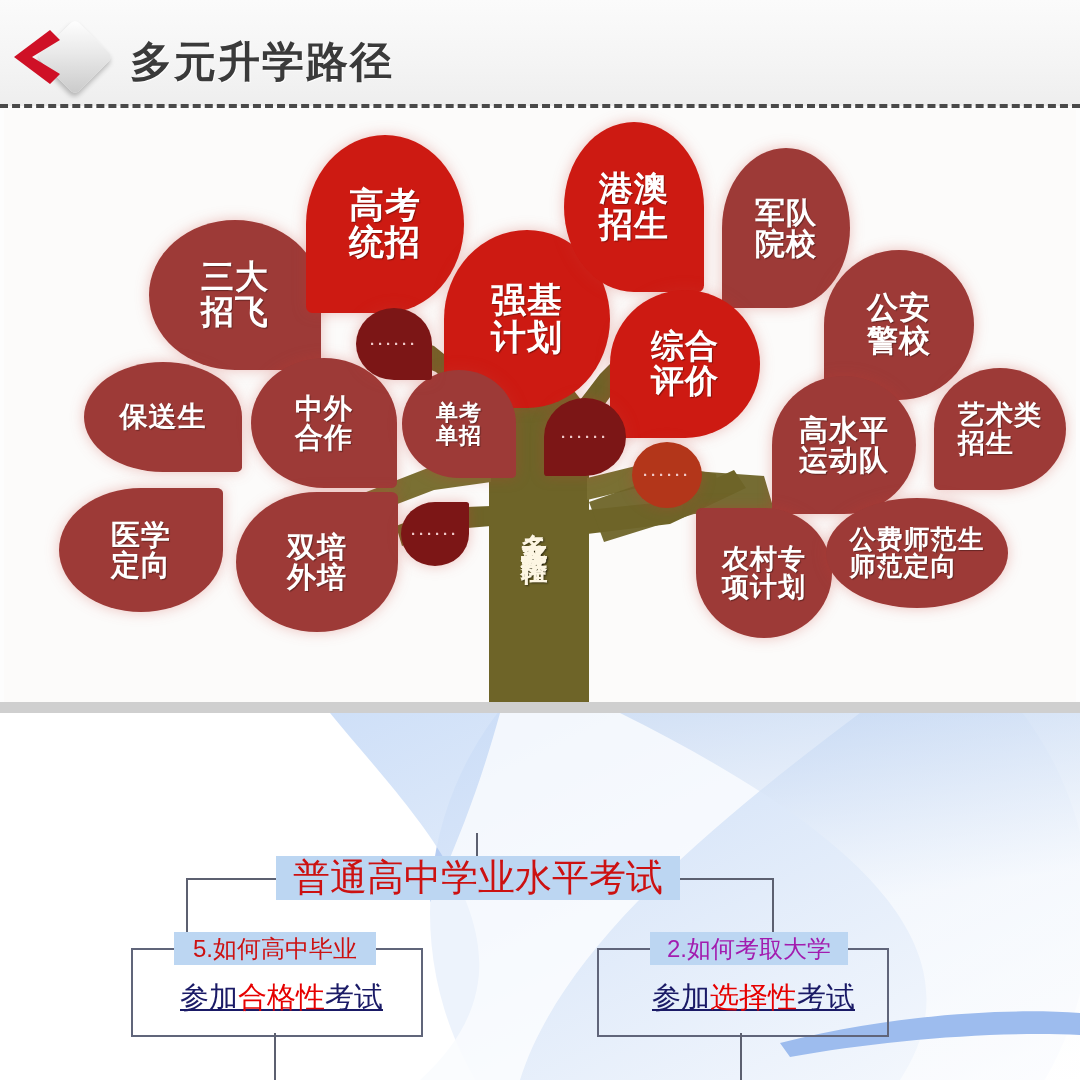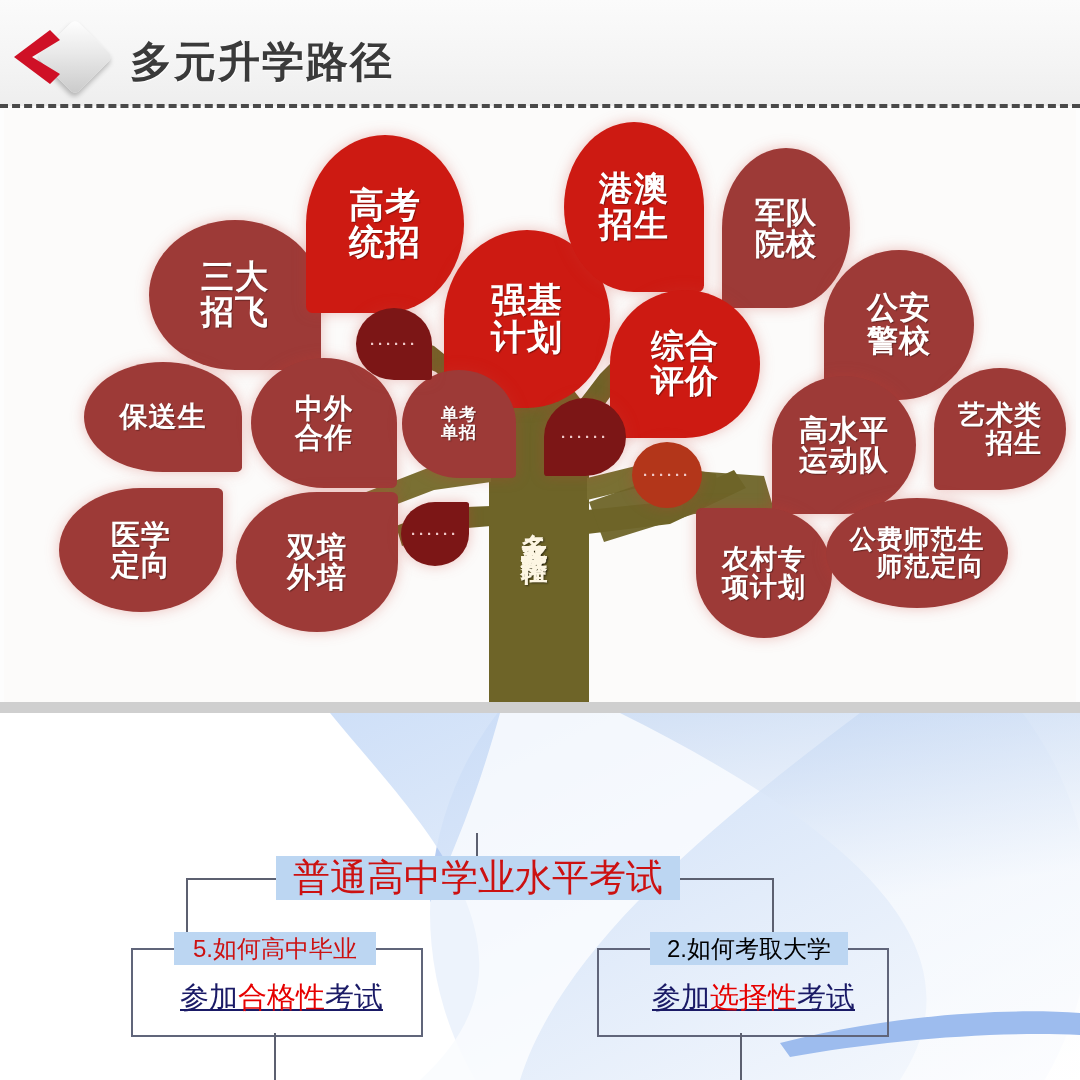--- a/index.html
+++ b/index.html
@@ -47,21 +47,21 @@
   #tree-canvas{
     position:absolute;left:4px;top:110px;width:1072px;height:592px;
     background:#fcfbfa;
     overflow:hidden;
   }
   #tree-svg{position:absolute;left:0;top:0;}
 
   .leaf{
     position:absolute;
     display:flex;align-items:center;justify-content:center;
-    text-align:right;
+    text-align:left;
     color:#fff;font-weight:bold;
     line-height:1.05;
     filter:drop-shadow(0 0 7px rgba(200,60,50,.30));
     white-space:pre-line;
     letter-spacing:1px;
     text-shadow:1px 1px 1px rgba(0,0,0,.35);
   }
   .leaf span{position:relative;z-index:2;}
   .leaf.dark{background:#9d3a37;}
   .leaf.bright{background:#cd1a12;}
@@ -117,21 +117,21 @@
   #root-node{
     left:276px;top:143px;width:404px;height:44px;
     font-size:37px;color:#cc1111;font-weight:normal;
   }
   #node1-title{
     left:174px;top:219px;width:202px;height:33px;
     font-size:24px;color:#cc1111;
   }
   #node2-title{
     left:650px;top:219px;width:198px;height:33px;
-    font-size:24px;color:#000000;
+    font-size:24px;color:#a21caf;
   }
 
   .node-box{
     position:absolute;border:2px solid #60657a;
     z-index:2;background:transparent;
   }
   #node1-box{left:131px;top:235px;width:288px;height:85px;}
   #node2-box{left:597px;top:235px;width:288px;height:85px;}
 
   .node-text{
@@ -221,21 +221,21 @@
 
     <div class="leaf dark tip-br" style="left:80px;top:252px;width:158px;height:110px;font-size:28px;">
       <span>保送生</span>
     </div>
 
     <div class="leaf dark tip-br" style="left:247px;top:248px;width:146px;height:130px;font-size:28px;">
       <span>中外
 合作</span>
     </div>
 
-    <div class="leaf dark tip-br" style="left:398px;top:260px;width:114px;height:108px;font-size:17px;">
+    <div class="leaf dark tip-br" style="left:398px;top:260px;width:114px;height:108px;font-size:22px;">
       <span>单考
 单招</span>
     </div>
 
     <div class="leaf dark tip-bl" style="left:768px;top:266px;width:144px;height:138px;font-size:29px;">
       <span>高水平
 运动队</span>
     </div>
 
     <div class="leaf dark tip-bl" style="left:930px;top:258px;width:132px;height:122px;font-size:27px;">

